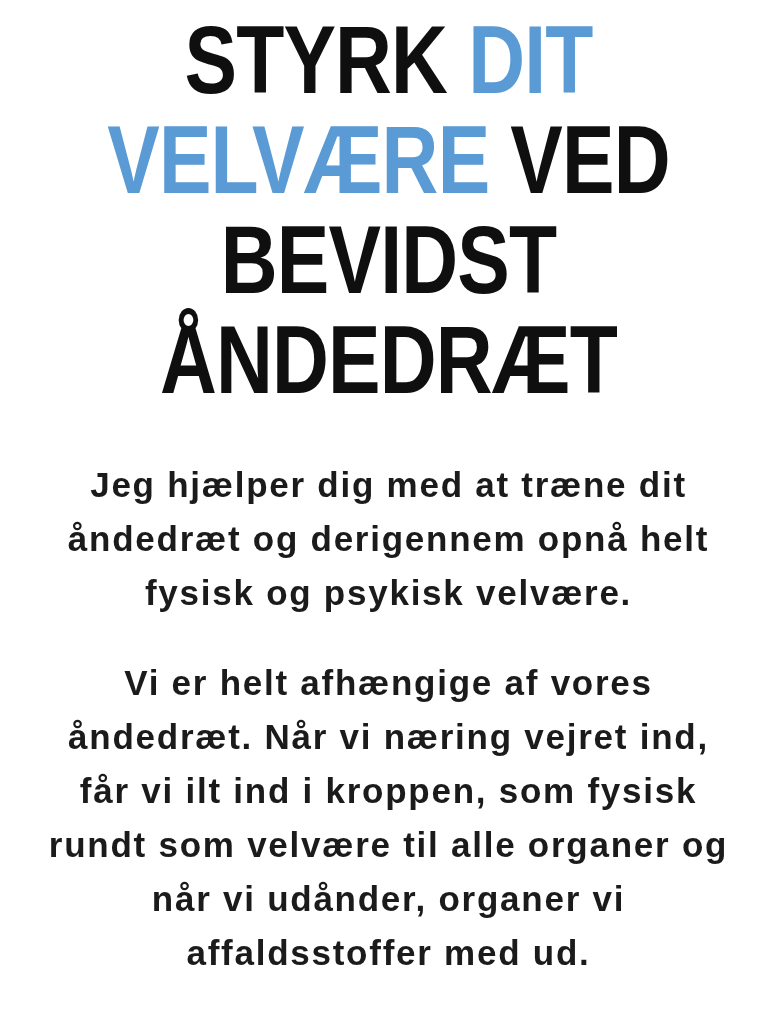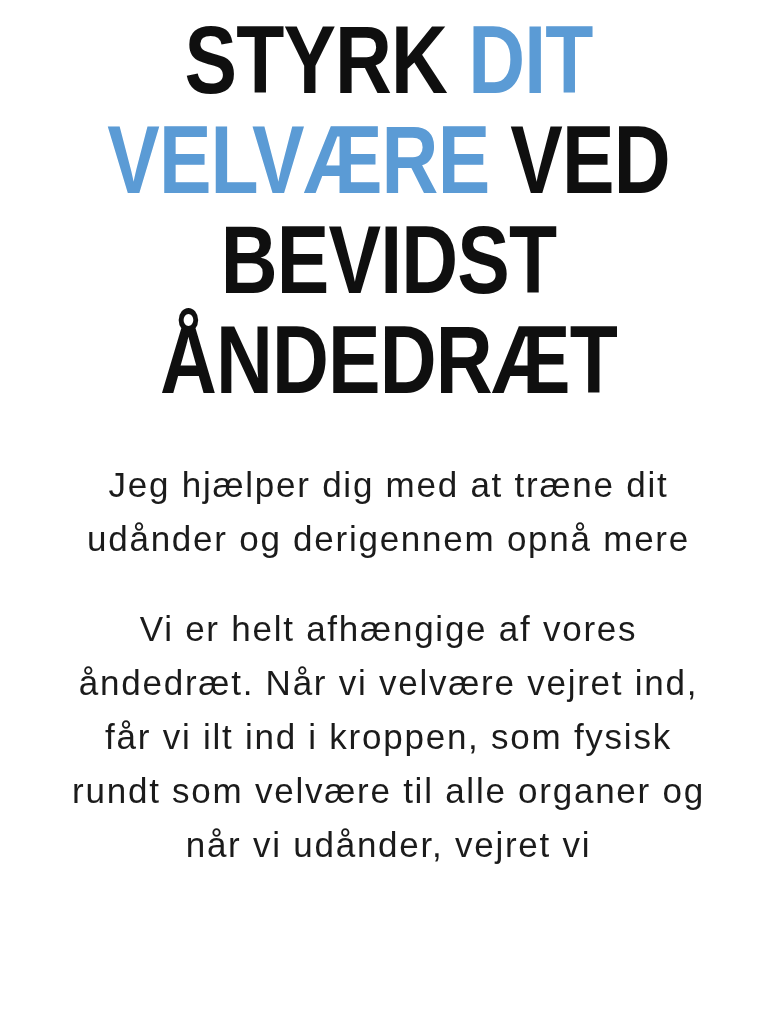--- a/index.html
+++ b/index.html
@@ -31,45 +31,47 @@
   }
   .title-line { display: block; }
   .seg.blue { color: #5b9bd5; }
   .seg.black { color: #0f0f0f; }
   .para {
     margin: 0;
     text-align: center;
     font-size: 35px;
     line-height: 54px;
     letter-spacing: 0.05em;
-    font-weight: 400;
+    font-weight: 700;
     color: #1b1b1b;
   }
   .para-1 { margin-top: 48px; }
   .para-2 { margin-top: 36px; }
   .line { display: block; }
 </style>
 </head>
 <body>
 
 <div class="poster">
 
   <h1 class="title">
     <span class="title-line"><span class="seg black">STYRK </span><span class="seg blue">DIT</span></span>
     <span class="title-line"><span class="seg blue">VELVÆRE</span><span class="seg black"> VED</span></span>
     <span class="title-line"><span class="seg black">BEVIDST</span></span>
     <span class="title-line"><span class="seg black">ÅNDEDRÆT</span></span>
   </h1>
 
   <p class="para para-1">
     <span class="line">Jeg hjælper dig med at træne dit</span>
-    <span class="line">udånder og derigennem opnå mere</span>
+    <span class="line">åndedræt og derigennem opnå helt</span>
+    <span class="line">fysisk og psykisk velvære.</span>
   </p>
 
   <p class="para para-2">
     <span class="line">Vi er helt afhængige af vores</span>
-    <span class="line">åndedræt. Når vi velvære vejret ind,</span>
+    <span class="line">åndedræt. Når vi næring vejret ind,</span>
     <span class="line">får vi ilt ind i kroppen, som fysisk</span>
     <span class="line">rundt som velvære til alle organer og</span>
-    <span class="line">når vi udånder, vejret vi</span>
+    <span class="line">når vi udånder, organer vi</span>
+    <span class="line">affaldsstoffer med ud.</span>
   </p>
 
 </div>
 
 </body></html>

